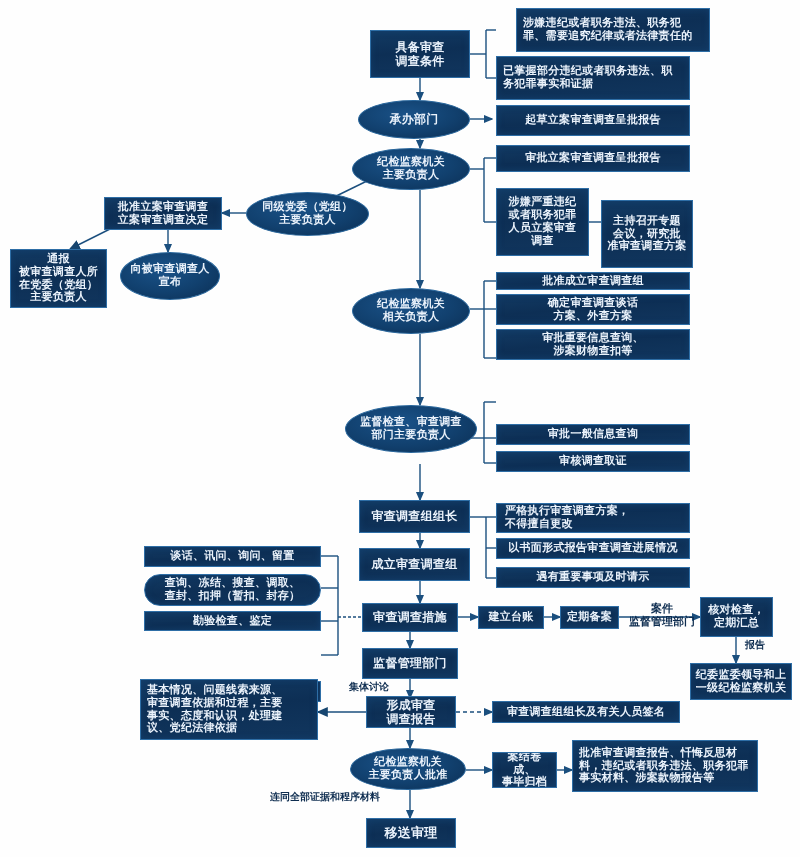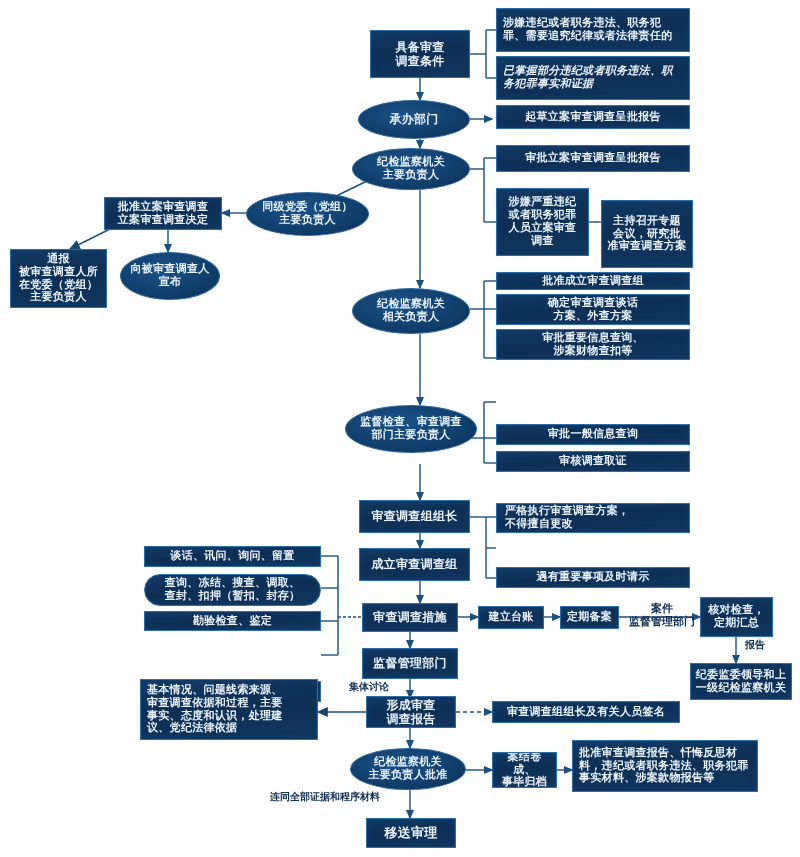--- a/index.html
+++ b/index.html
@@ -160,33 +160,33 @@
       <path d="M557,770 L572,770" marker-end="url(#ah)"></path>
 
       <path d="M410,790 L410,818" marker-end="url(#ah)"></path>
     </g>
   </svg>
 
   <div class="node rect f12" style="left:370px; top:30px; width:100px; height:48px;">
     <span>具备审查<br>调查条件</span>
   </div>
 
-  <div class="node rect f11" style="left:496px; top:8px; width:194px; height:44px; text-align:left; justify-content:flex-start; padding:3px 6px;">
+  <div class="node rect f11" style="left:516px; top:8px; width:194px; height:44px; text-align:left; justify-content:flex-start; padding:3px 6px;">
     <span>涉嫌违纪或者职务违法、职务犯罪、需要追究纪律或者法律责任的</span>
   </div>
 
-  <div class="node rect f11" style="left:496px; top:56px; width:194px; height:44px; text-align:left; justify-content:flex-start; padding:3px 6px;font-style:italic;">
+  <div class="node rect f11" style="left:496px; top:56px; width:194px; height:44px; text-align:left; justify-content:flex-start; padding:3px 6px;">
     <span>已掌握部分违纪或者职务违法、职务犯罪事实和证据</span>
   </div>
 
   <div class="node ellipse f12" style="left:358px; top:100px; width:112px; height:39px;">
     <span>承办部门</span>
   </div>
 
-  <div class="node rect f11" style="left:496px; top:105px; width:194px; height:24px;">
+  <div class="node rect f11" style="left:496px; top:105px; width:194px; height:31px;">
     <span>起草立案审查调查呈批报告</span>
   </div>
 
   <div class="node ellipse f11" style="left:352px; top:148px; width:118px; height:42px;">
     <span>纪检监察机关<br>主要负责人</span>
   </div>
 
   <div class="node rect f11" style="left:496px; top:145px; width:194px; height:27px;">
     <span>审批立案审查调查呈批报告</span>
   </div>
@@ -245,20 +245,23 @@
   </div>
 
   <div class="node rect f12" style="left:359px; top:500px; width:111px; height:33px;">
     <span>审查调查组组长</span>
   </div>
 
   <div class="node rect f11" style="left:496px; top:503px; width:194px; height:30px; text-align:left; justify-content:flex-start; padding:2px 8px;">
     <span>严格执行审查调查方案，<br>不得擅自更改</span>
   </div>
 
+  <div class="node rect f11" style="left:496px; top:538px; width:194px; height:21px;">
+    <span>以书面形式报告审查调查进展情况</span>
+  </div>
 
   <div class="node rect f11" style="left:496px; top:567px; width:194px; height:21px;">
     <span>遇有重要事项及时请示</span>
   </div>
 
   <div class="node rect f12" style="left:359px; top:548px; width:111px; height:33px;">
     <span>成立审查调查组</span>
   </div>
 
   <div class="node rect f11" style="left:144px; top:546px; width:177px; height:21px;">

